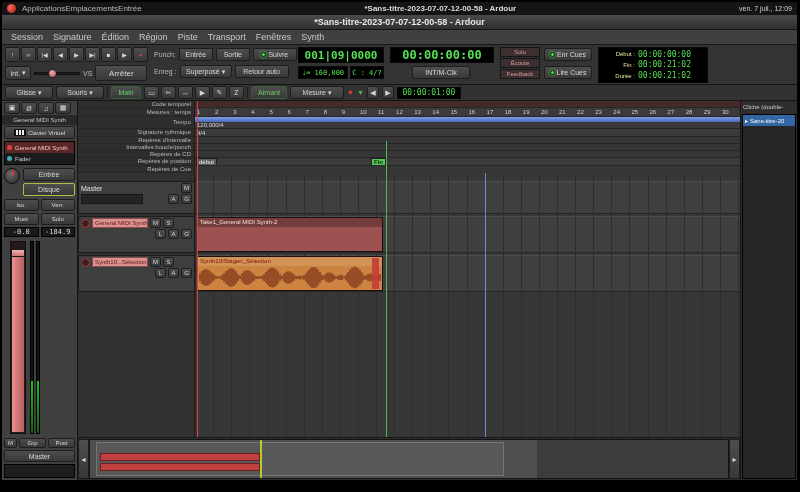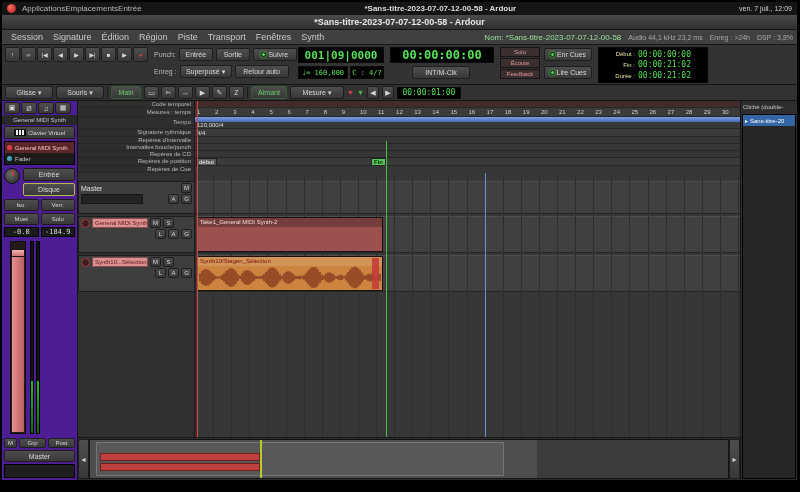--- a/index.html
+++ b/index.html
@@ -67,21 +67,21 @@
     align-items:center;gap:3px;padding:0 3px;flex:none}
   .sep{width:1px;height:11px;background:#1d1d1d}
   .tool{width:15px;height:13px;font-size:7px}
   .green-btn{color:#6cd06c;border-color:#3a5a3a}
   .marker-tri{font-size:7px;line-height:7px}
 
   
   .content{flex:1;display:flex;min-height:0}
 
   
-  .mixer{width:76px;background:#4c1d95;border-right:1px solid #161616;display:flex;
+  .mixer{width:76px;background:#404040;border-right:1px solid #161616;display:flex;
     flex-direction:column;font-size:7px;color:#ccc;flex:none}
   .mx-icons{display:flex;gap:1px;padding:1px 2px}
   .mx-icons .btn{width:16px;height:12px;font-size:7px}
   .mx-title{height:10px;background:#282828;text-align:center;font-size:6px;line-height:10px;
     color:#c8c8c8;overflow:hidden;white-space:nowrap}
   .kbd-btn{margin:1px 2px;height:13px;font-size:6px}
   .piano{width:12px;height:7px;background:#eee;border:1px solid #111;
     background-image:linear-gradient(90deg,#111 1px,transparent 1px);background-size:3px 100%}
   .proc-box{margin:1px 2px;height:24px;background:#1c1c1c;border:1px solid #000;overflow:hidden}
   .proc-row{height:11px;display:flex;align-items:center;gap:3px;padding:0 2px;font-size:6px;
@@ -212,41 +212,47 @@
     <span id="menu-items" style="display:flex">
         <span class="mitem">Session</span>
         <span class="mitem">Signature</span>
         <span class="mitem">Édition</span>
         <span class="mitem">Région</span>
         <span class="mitem">Piste</span>
         <span class="mitem">Transport</span>
         <span class="mitem">Fenêtres</span>
         <span class="mitem">Synth</span>
       </span>
-    <span class="mb-right">
-      <span class="mb-name">Nom: *Sans-titre-2023-07-07-12-00-58</span>
-      <span class="mb-info">Audio 44,1 kHz 23,2 ms</span>
-      <span class="mb-info">Enreg : &gt;24h</span>
-      <span class="mb-info">DSP : 3,8%</span>
-    </span>
   </div>
 
   <div class="transport">
     <div class="a" id="t-icons">
         <div class="btn tbtn">!</div>
         <div class="btn tbtn">∞</div>
         <div class="btn tbtn">|◀</div>
         <div class="btn tbtn">◀</div>
         <div class="btn tbtn">▶</div>
         <div class="btn tbtn">▶|</div>
         <div class="btn tbtn">■</div>
         <div class="btn tbtn">▶</div>
         <div class="btn tbtn" style="color: rgb(208, 64, 64);">●</div>
       </div>
 
+    <div class="a" style="left:3px;top:20px;display:flex;align-items:center;gap:3px">
+      <span class="btn" style="width:26px;height:14px">
+        <span>Int.</span>
+          <span>▾</span>
+      </span>
+      <span class="slider">
+        <span class="track"></span>
+          <span class="handle"></span>
+      </span>
+      <span style="font-size:7px;color:#bbb">VS</span>
+      <span class="btn" style="width:52px;height:16px;font-size:8px">Arrêter</span>
+    </div>
 
     <div class="a" style="left:152px;top:3px;display:flex;align-items:center;gap:3px">
       <span style="font-size:7px;color:#b8b8b8">Punch:</span>
       <span class="btn" style="width:34px;height:13px">Entrée</span>
       <span class="btn" style="width:34px;height:13px">Sortie</span>
       <span class="btn" style="width:44px;height:13px">
         <span class="led on"></span>
         <span>Suivre</span>
       </span>
     </div>

